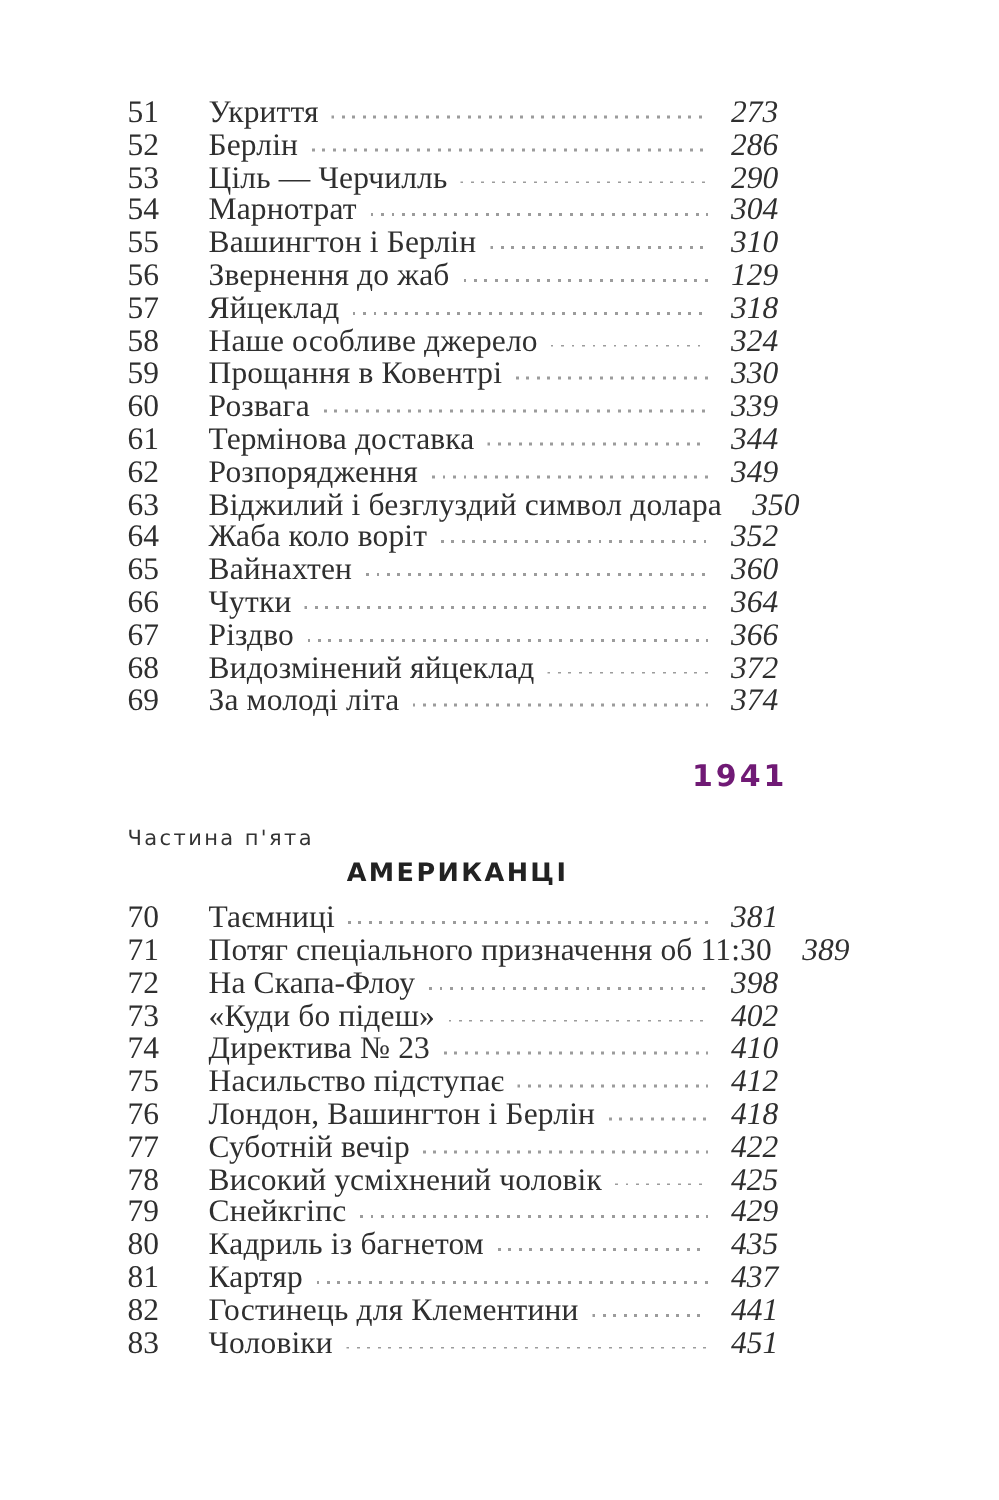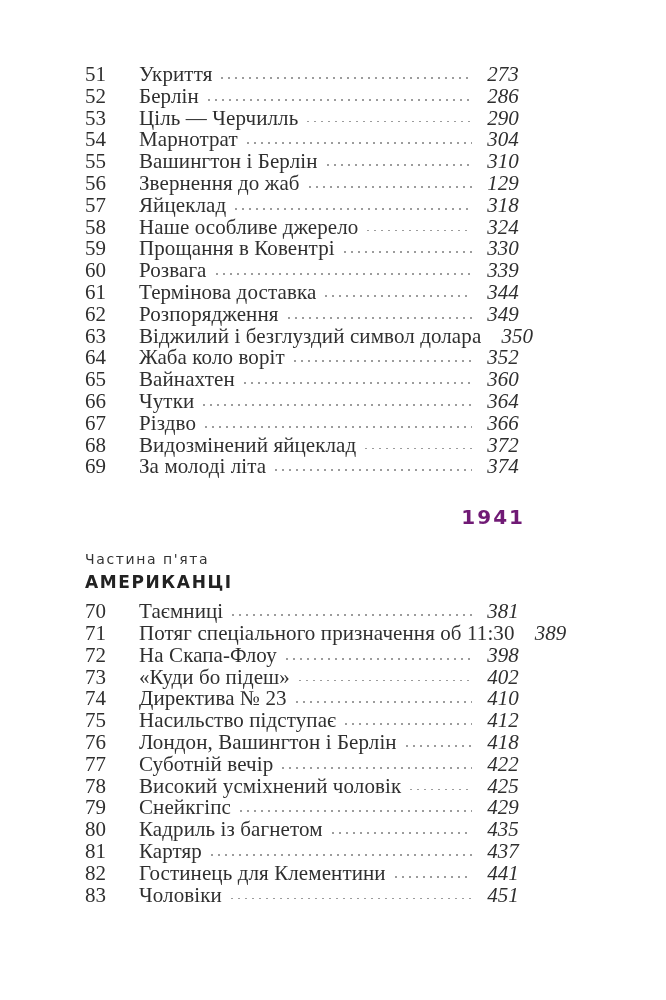--- a/index.html
+++ b/index.html
@@ -44,21 +44,21 @@
     text-align:left;
     font-family:"DejaVu Sans","Liberation Sans",sans-serif;
     font-weight:normal;
     font-size:14px;
     line-height:18px;
     letter-spacing:1.6px;
     color:#333333;
   }
   .part-title{
     margin-top:2px;
-    text-align:left;
+    text-align:center;
     font-family:"DejaVu Sans","Liberation Sans",sans-serif;
     font-weight:bold;
     font-size:17px;
     line-height:24px;
     letter-spacing:1.6px;
     color:#222222;
   }
   .group-2{ margin-top:7px; }
 </style>
 </head>

